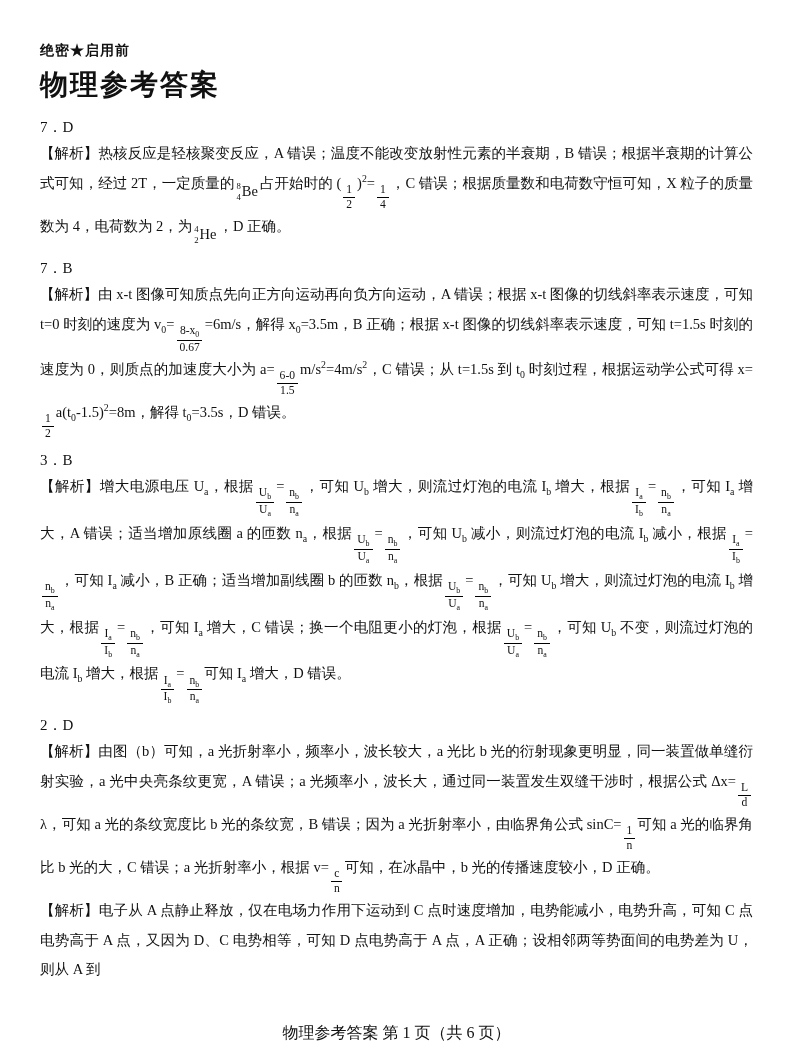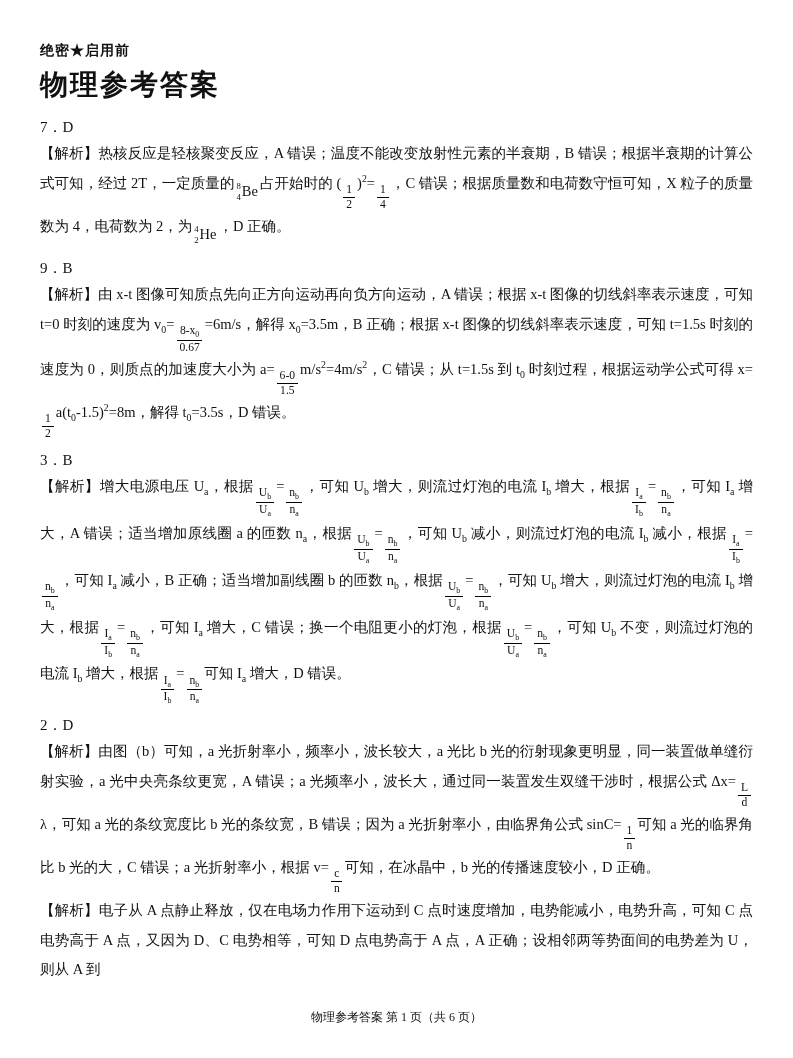--- a/index.html
+++ b/index.html
@@ -43,22 +43,22 @@
     margin: 0 2px; text-align: center;
   }
   .frac > .num { border-bottom: 1px solid #000; padding: 0 3px; }
   .frac > .den { padding: 0 3px; }
   .nuc { display: inline-flex; align-items: center; margin: 0 2px; vertical-align: -0.1em; }
   .nuc-pre {
     display: inline-flex; flex-direction: column; align-items: flex-end;
     font-size: 0.6em; line-height: 1.2; margin-right: 1px;
   }
   .footer {
-    position: absolute; bottom: 32px; left: 0; width: 100%;
-    text-align: center; font-size: 12px;
+    position: absolute; bottom: 14px; left: 0; width: 100%;
+    text-align: center; font-size: 16px;
   }
 </style>
 </head>
 <body>
 
 <div class="page">
 
   <div class="security">绝密★启用前</div>
 
   <h2 class="subtitle">物理参考答案</h2>
@@ -82,21 +82,21 @@
             </span>，C 错误；根据质量数和电荷数守恒可知，X 粒子的质量数为 4，电荷数为 2，为<span class="nuc">
               <span class="nuc-pre">
                 <span>4</span>
                 <span>2</span>
               </span>
               <span>He</span>
             </span>，D 正确。</span></p>
     </section>
 
     <section class="answer">
-      <div class="answer-number">9．B</div>
+      <div class="answer-number">7．B</div>
       <p class="explanation"><span class="label">【解析】</span><span class="math">由 x-t 图像可知质点先向正方向运动再向负方向运动，A 错误；根据 x-t 图像的切线斜率表示速度，可知 t=0 时刻的速度为 v<sub>0</sub>=<span class="frac">
               <span class="num">8-x<sub>0</sub></span>
               <span class="den">0.67</span>
             </span>=6m/s，解得 x<sub>0</sub>=3.5m，B 正确；根据 x-t 图像的切线斜率表示速度，可知 t=1.5s 时刻的速度为 0，则质点的加速度大小为 a=<span class="frac">
               <span class="num">6-0</span>
               <span class="den">1.5</span>
             </span>m/s<sup>2</sup>=4m/s<sup>2</sup>，C 错误；从 t=1.5s 到 t<sub>0</sub> 时刻过程，根据运动学公式可得 x=<span class="frac">
               <span class="num">1</span>
               <span class="den">2</span>
             </span>a(t<sub>0</sub>-1.5)<sup>2</sup>=8m，解得 t<sub>0</sub>=3.5s，D 错误。</span></p>

